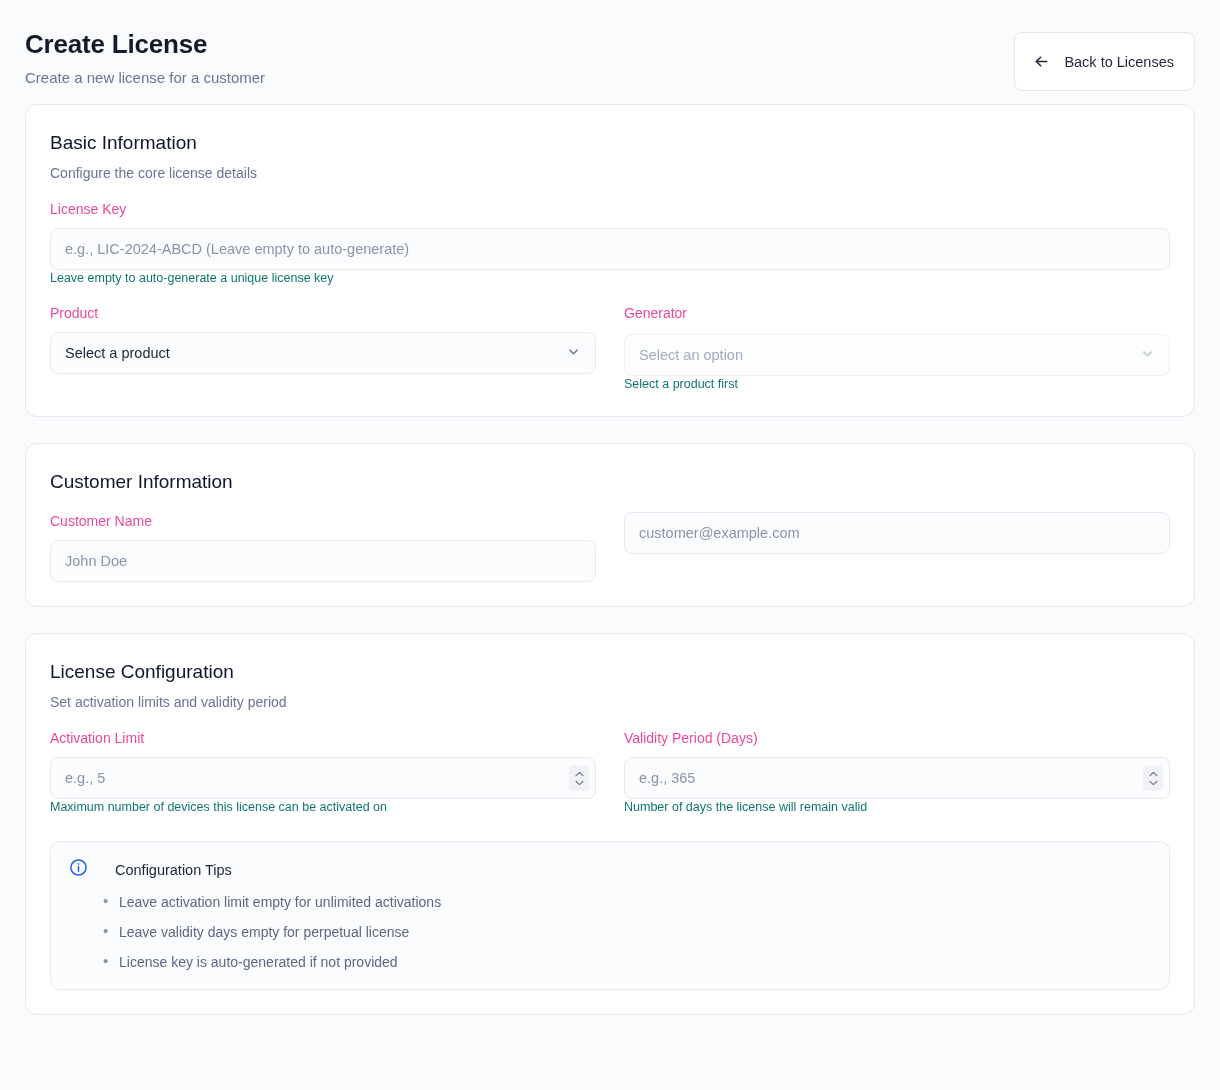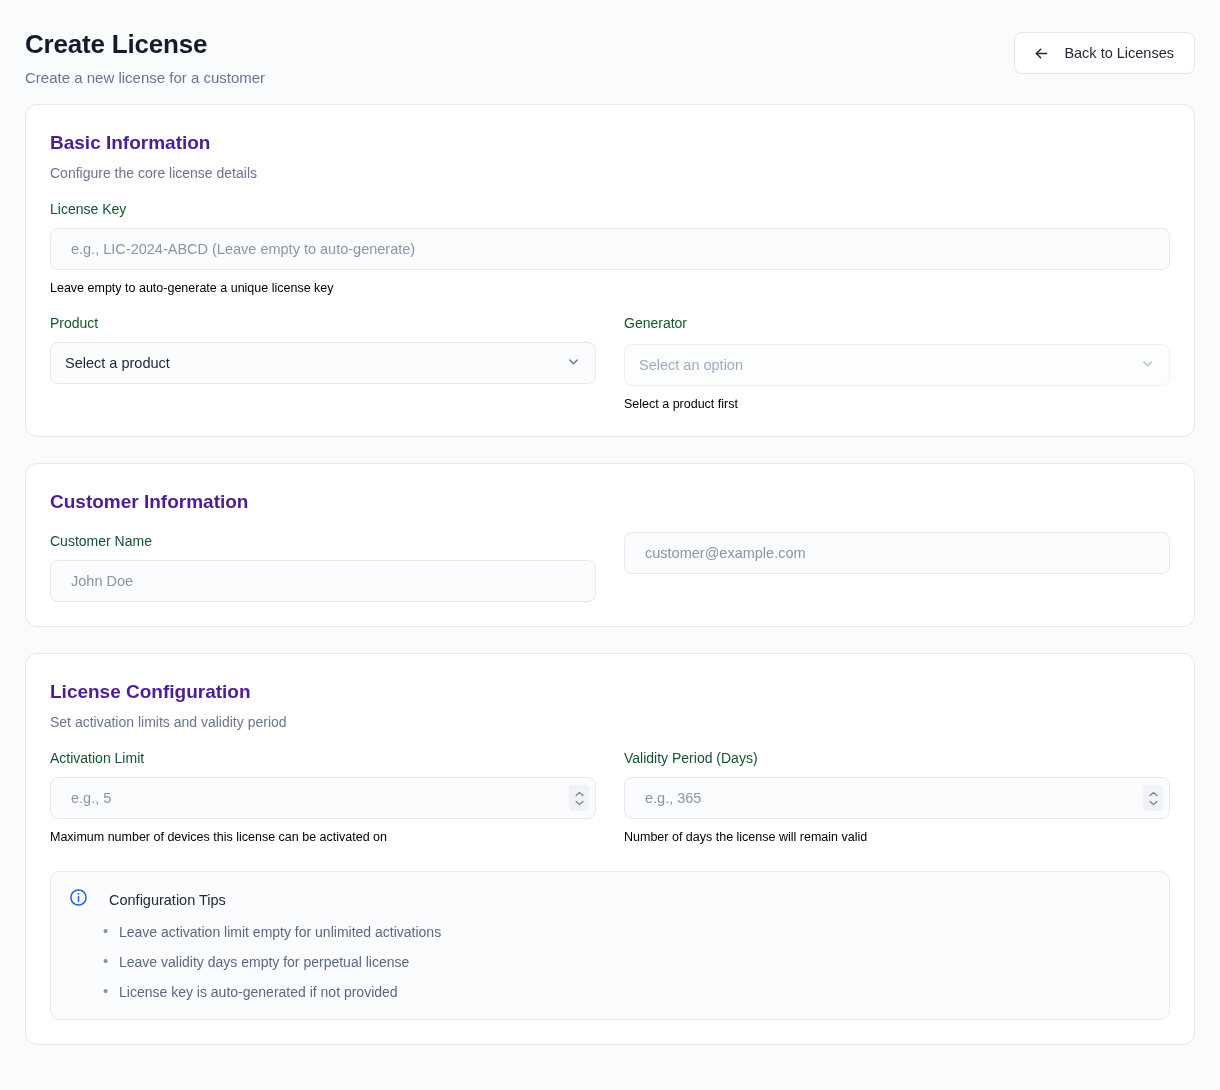--- a/index.html
+++ b/index.html
@@ -39,21 +39,21 @@
   .page-subtitle {
     font-size: 15px;
     color: #6b7490;
     margin-top: 8px;
     line-height: 20px;
   }
   .back-button {
     display: inline-flex;
     align-items: center;
     gap: 14px;
-    height: 42px;
+    height: 59px;
     padding: 0 20px 0 18px;
     background: #ffffff;
     border: 1px solid #e4e6ee;
     border-radius: 8px;
     font-size: 14.5px;
     color: #242a3a;
     cursor: pointer;
     margin-top: 8px;
   }
   .back-button svg { display: block; }
@@ -61,54 +61,53 @@
   
   .card {
     background: #ffffff;
     border: 1px solid #e7e8f0;
     border-radius: 12px;
     margin: 0 25px 26px 25px;
     padding: 26px 24px 24px 24px;
   }
   .card-title {
     font-size: 19px;
-    font-weight: bold;
-    color: #4c1d95;
+    font-weight: normal;
+    color: #0f172a;
     line-height: 24px;
   }
   .card-subtitle {
     font-size: 14px;
     color: #6b7490;
     margin-top: 9px;
     line-height: 18px;
   }
 
   
   .field { margin-top: 18px; }
   .field-label {
     display: block;
     font-size: 14px;
-    color: #14532d;
+    color: #ec4899;
     line-height: 18px;
     margin-bottom: 10px;
   }
   .field-hint {
     font-size: 12.5px;
-    color: #000000;
-    margin-top: 10px;
+    color: #0f766e;
     line-height: 16px;
   }
 
   .input {
     width: 100%;
     height: 42px;
     background: #fbfcfd;
     border: 1px solid #e7e8f0;
     border-radius: 8px;
-    padding: 0 20px;
+    padding: 0 14px;
     font-size: 14.5px;
     font-family: "Liberation Sans", sans-serif;
     color: #22283a;
     outline: none;
   }
   .input::placeholder { color: #8b93a8; }
 
   .input-wrap { position: relative; }
 
   .stepper {
@@ -170,21 +169,21 @@
   .tips {
     margin-top: 26px;
     background: #fbfcfd;
     border: 1px solid #e7e8f0;
     border-radius: 10px;
     padding: 16px 18px 18px 18px;
   }
   .tips-head {
     display: flex;
     align-items: center;
-    gap: 21px;
+    gap: 27px;
   }
   .tips-title {
     font-size: 14.5px;
     color: #22283a;
     line-height: 18px;
   }
   .tips-list {
     list-style: none;
     margin: 12px 0 0 34px;
   }

